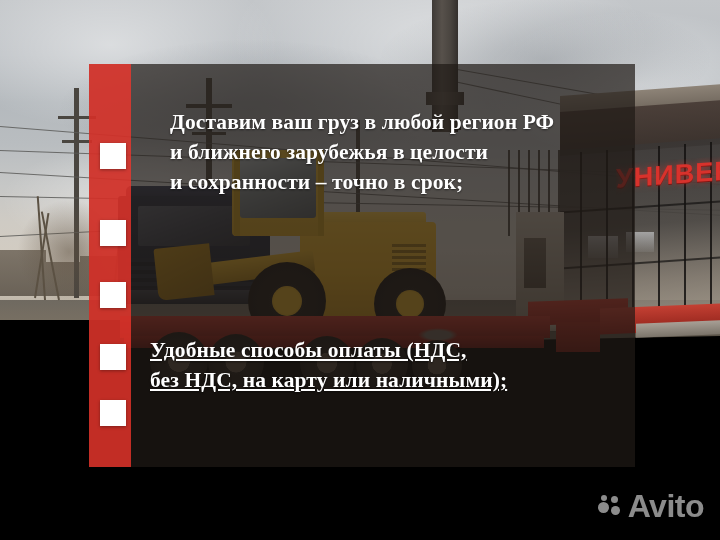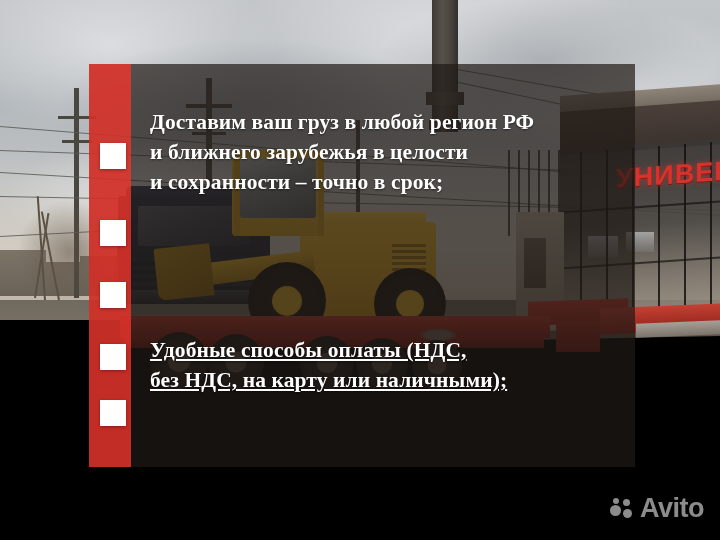--- a/index.html
+++ b/index.html
@@ -285,21 +285,21 @@
     position:absolute; right:16px; bottom:18px;
     display:flex; align-items:center; gap:6px;
     opacity:.55;
   }
   .avito-dots { position:relative; width:24px; height:22px; }
   .avito-dots i {
     position:absolute; display:block; border-radius:50%; background:#ffffff;
   }
   .avito-word {
     font-family:"Liberation Sans", sans-serif;
-    font-weight:700; font-size:27px; color:#ffffff;
+    font-weight:700; font-size:32px; color:#ffffff;
     letter-spacing:-.5px; line-height:1;
   }
 </style>
 </head>
 <body>
 
 <div id="stage">
 
   <div class="photo">
 
@@ -414,21 +414,21 @@
   <div class="panel"></div>
   <div class="red-strip"></div>
 
   <div class="bullet" style="top:143px;"></div>
   <div class="bullet" style="top:220px;"></div>
   <div class="bullet" style="top:282px;"></div>
   <div class="bullet" style="top:344px;"></div>
   <div class="bullet" style="top:400px;"></div>
 
   <div class="text-col">
-    <div class="bullet-text" style="top:43px;">Доставим ваш груз в любой регион РФ
+    <div class="bullet-text" style="top:43px;margin-left:20px;">Доставим ваш груз в любой регион РФ
 и ближнего зарубежья в целости
 и сохранности – точно в срок;</div>
     <div class="bullet-text" style="top:271px;text-decoration:underline;">Удобные способы оплаты (НДС,
 без НДС, на карту или наличными);</div>
   </div>
 
   <div class="avito">
     <span class="avito-dots">
       <i style="left:0px;  top:7px;  width:11px; height:11px;"></i>
       <i style="left:13px; top:1px;  width:7px;  height:7px;"></i>

